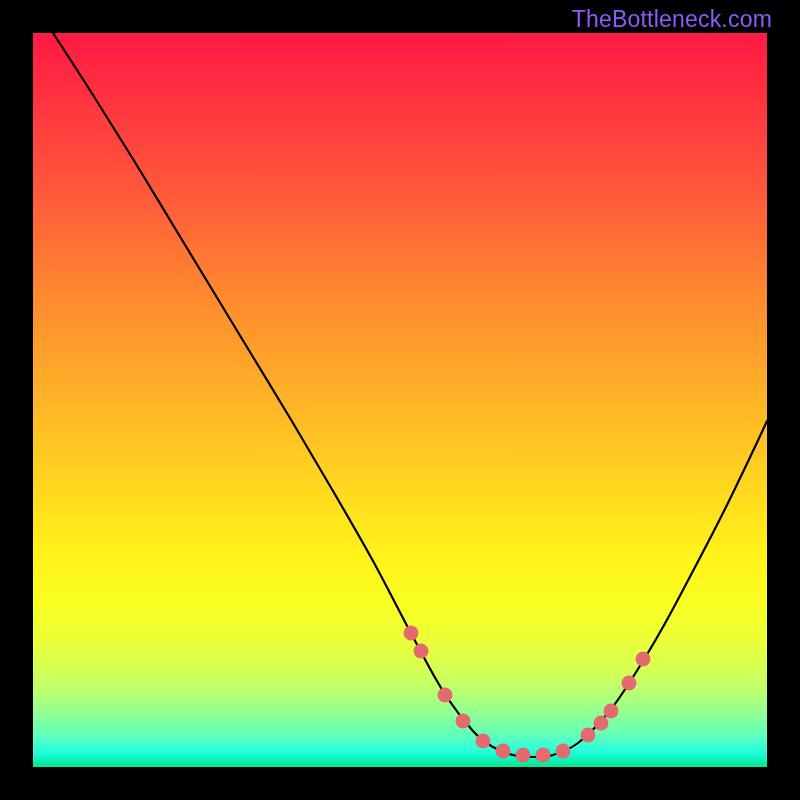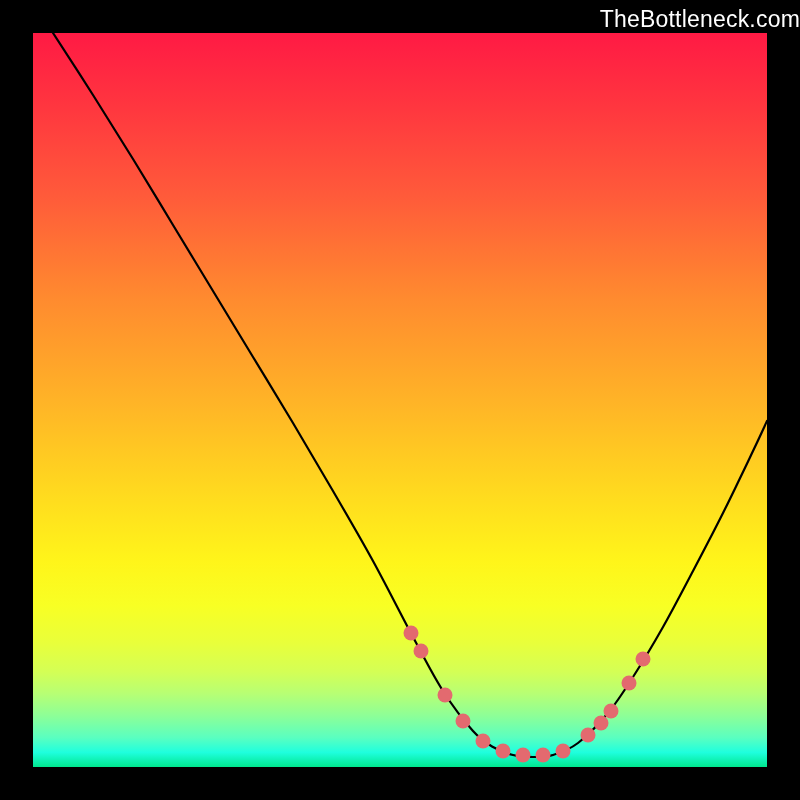--- a/index.html
+++ b/index.html
@@ -37,24 +37,24 @@
       #d4ff55 87%,
       #b7ff74 90%,
       #8dff97 93%,
       #5affc0 96%,
       #1fffde 98%,
       #00e78f 100%);
   }
   .watermark {
     position: absolute;
     top: 6px;
-    right: 0;
+    right: 28px;
     font-family: Arial, Helvetica, sans-serif;
     font-size: 23px;
-    color: #ffffff;
+    color: #8b5cf6;
     letter-spacing: 0.2px;
   }
   svg.curve {
     position: absolute;
     left: 0;
     top: 0;
     width: 734px;
     height: 734px;
   }
 </style>

